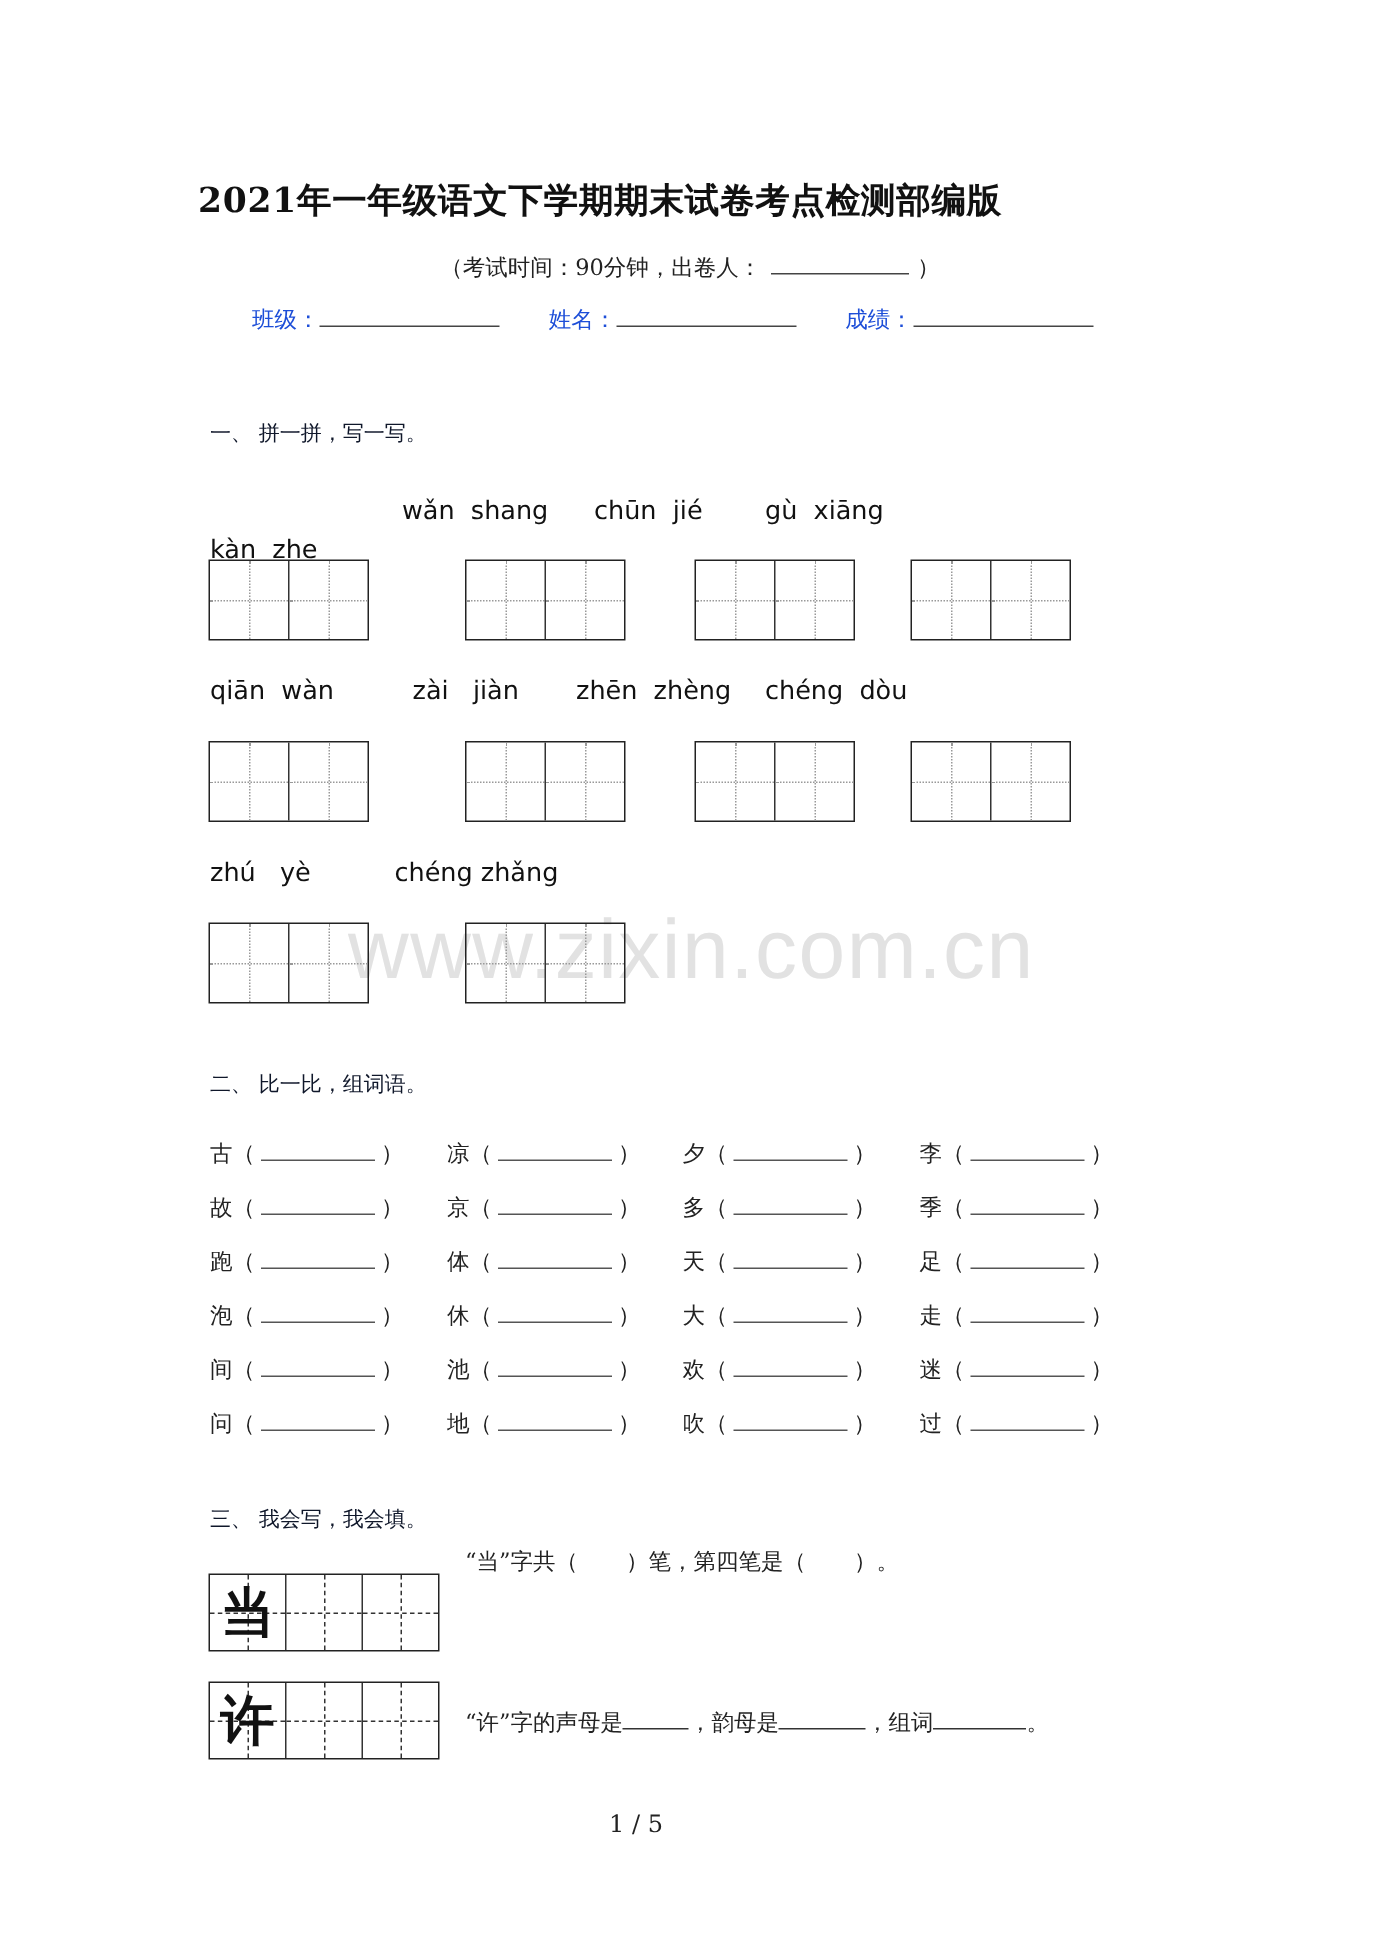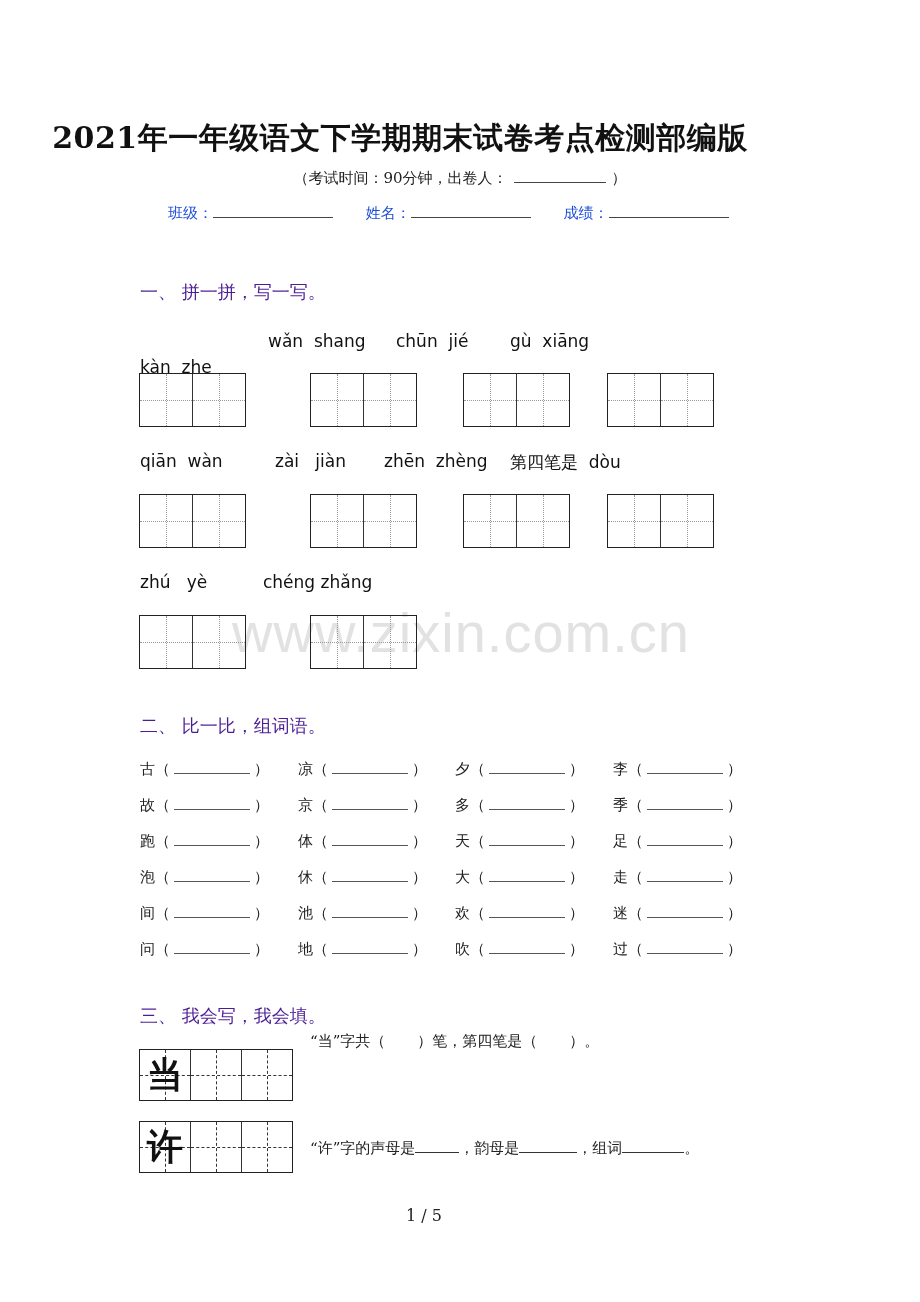--- a/index.html
+++ b/index.html
@@ -3,30 +3,30 @@
 <meta charset="utf-8">
 <style>
   html, body { margin: 0; padding: 0; background: #ffffff; }
   body {
     width: 920px; height: 1302px; position: relative; overflow: hidden;
     font-family: "DejaVu Serif", "Liberation Serif", serif; color: #111;
   }
   .abs { position: absolute; }
   .title {
     top: 118px; left: 0; width: 800px; text-align: center;
-    font-size: 30px; font-weight: bold; letter-spacing: 0.5px;
+    font-size: 23px; font-weight: bold; letter-spacing: 0.5px;
   }
   .subtitle {
     top: 168px; left: 0; width: 920px; text-align: center;
     font-size: 15px; color: #222;
   }
   .uline { display: inline-block; border-bottom: 1px solid #444; height: 14px; vertical-align: baseline; }
   .info-row { top: 203px; left: 168px; font-size: 15px; color: #1d4ed8; white-space: nowrap; }
   .info-item { display: inline-block; margin-right: 28px; }
-  .section-heading { font-size: 18px; color: #4c1d95; left: 140px; }
+  .section-heading { font-size: 14px; color: #0f172a; left: 140px; }
   .pinyin {
     font-family: "DejaVu Sans", "Liberation Sans", sans-serif;
     font-size: 17px; color: #111; white-space: pre;
   }
   .grid-pair {
     position: absolute; height: 54px; width: 107px;
     border: 1.5px solid #222; box-sizing: border-box; display: flex;
   }
   .grid-cell {
     flex: 1; position: relative; box-sizing: border-box;
@@ -110,21 +110,21 @@
     <div class="grid-cell"></div>
   </div>
 <div class="grid-pair" style="top:373px;left:607px;">
     <div class="grid-cell"></div>
     <div class="grid-cell"></div>
   </div>
 
 <div class="abs pinyin" style="top:451px;left:140px;">qiān  wàn</div>
 <div class="abs pinyin" style="top:451px;left:275px;">zài   jiàn</div>
 <div class="abs pinyin" style="top:451px;left:384px;">zhēn  zhèng</div>
-<div class="abs pinyin" style="top:451px;left:510px;">第四笔是  dòu</div>
+<div class="abs pinyin" style="top:451px;left:510px;">chéng  dòu</div>
 
 <div class="grid-pair" style="top:494px;left:139px;">
     <div class="grid-cell"></div>
     <div class="grid-cell"></div>
   </div>
 <div class="grid-pair" style="top:494px;left:310px;">
     <div class="grid-cell"></div>
     <div class="grid-cell"></div>
   </div>
 <div class="grid-pair" style="top:494px;left:463px;">

